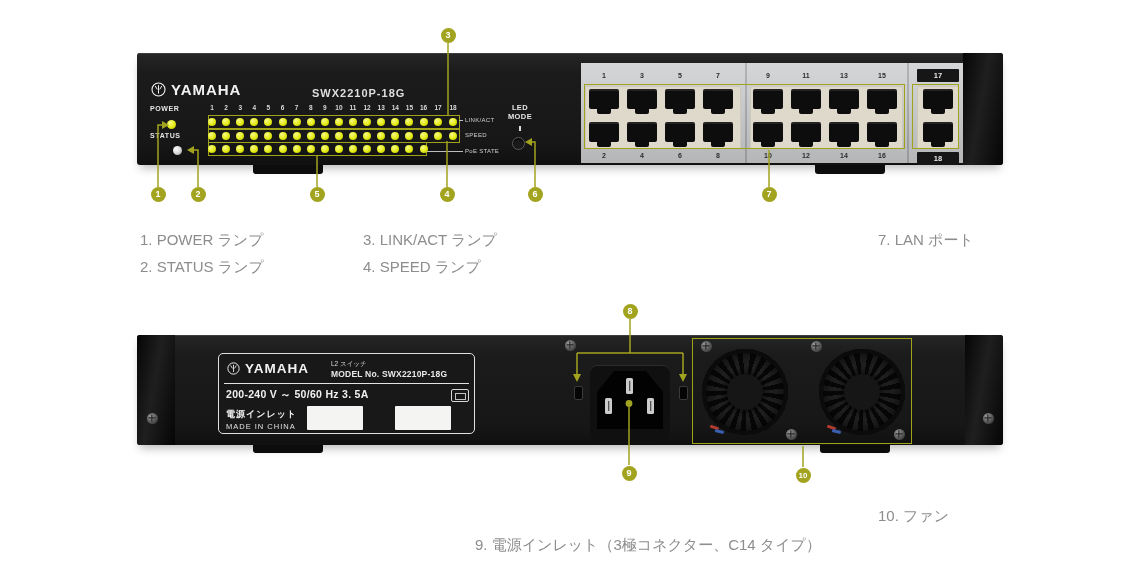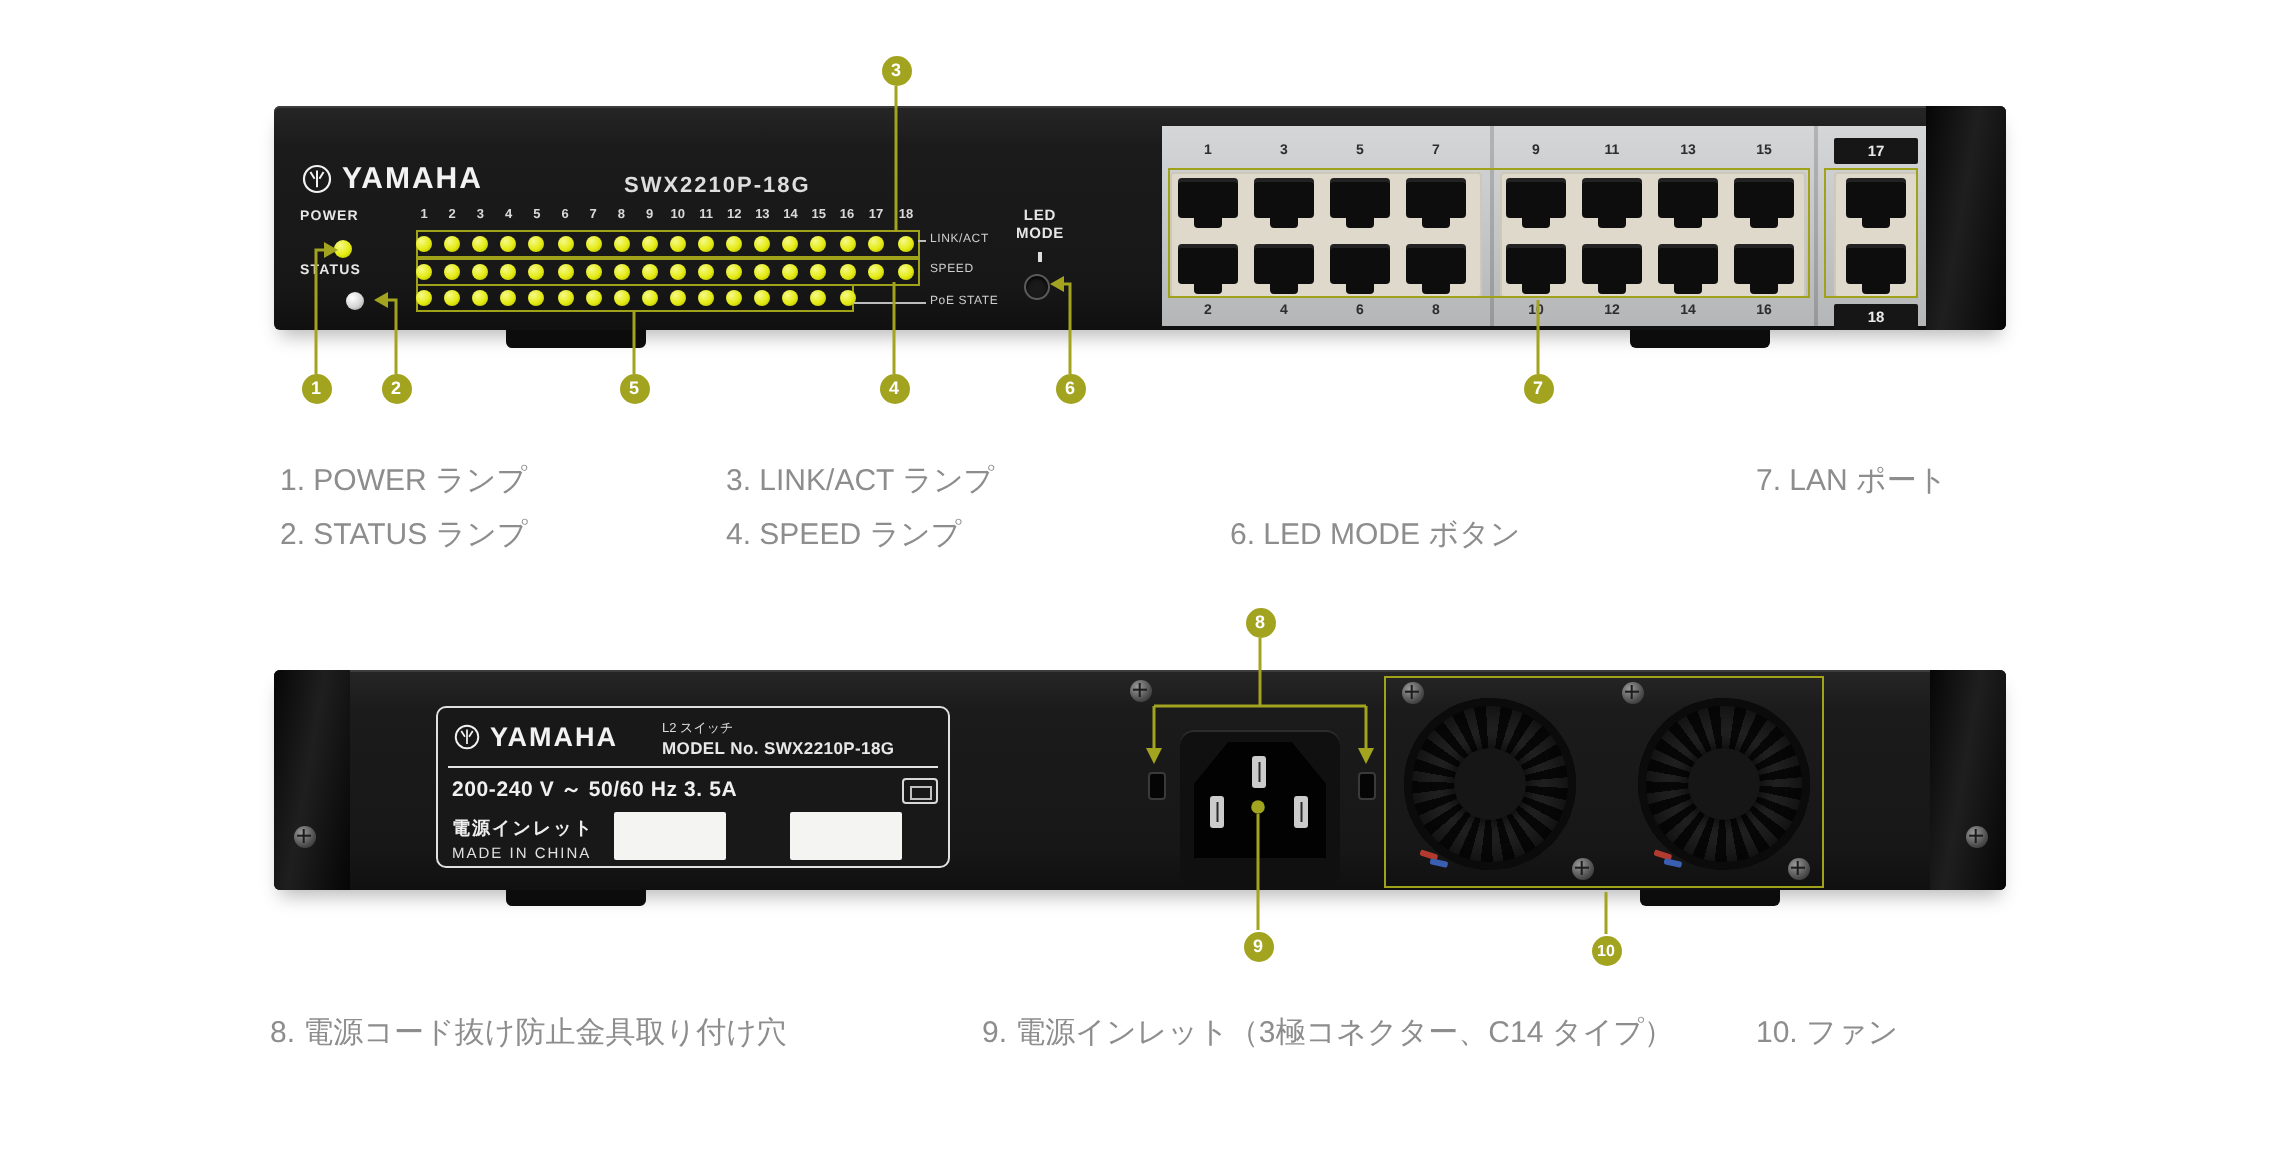--- a/index.html
+++ b/index.html
@@ -325,17 +325,15 @@
   <div class="co" style="left:761.5px;top:186.5px;">7</div>
   <div class="co" style="left:622.5px;top:303.5px;">8</div>
   <div class="co" style="left:621.5px;top:465.5px;">9</div>
   <div class="co co-sm" style="left:795.5px;top:467.5px;">10</div>
 
   <div class="lg jp" style="left:140px;top:231px;">1. POWER ランプ</div>
   <div class="lg jp" style="left:363px;top:231px;">3. LINK/ACT ランプ</div>
   <div class="lg jp" style="left:878px;top:231px;">7. LAN ポート</div>
   <div class="lg jp" style="left:140px;top:258px;">2. STATUS ランプ</div>
   <div class="lg jp" style="left:363px;top:258px;">4. SPEED ランプ</div>
-  <div class="lg jp" style="left:615px;top:258px;">6. LED MODE ボタン</div>
-  <div class="lg jp" style="left:135px;top:507px;">8. 電源コード抜け防止金具取り付け穴</div>
-  <div class="lg jp" style="left:475px;top:507px;margin-left:16px;">9. 電源インレット（3極コネクター、C14 タイプ）</div>
+  <div class="lg jp" style="left:475px;top:536px;">9. 電源インレット（3極コネクター、C14 タイプ）</div>
   <div class="lg jp" style="left:878px;top:507px;">10. ファン</div>
 </div>
 
 </body></html>

